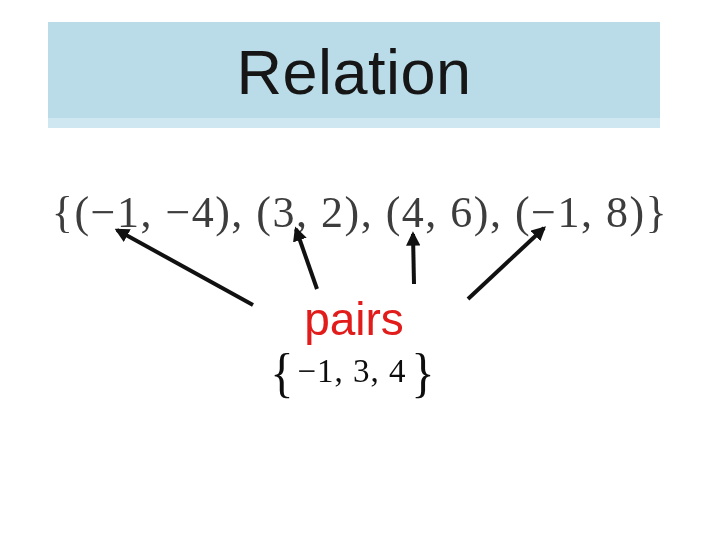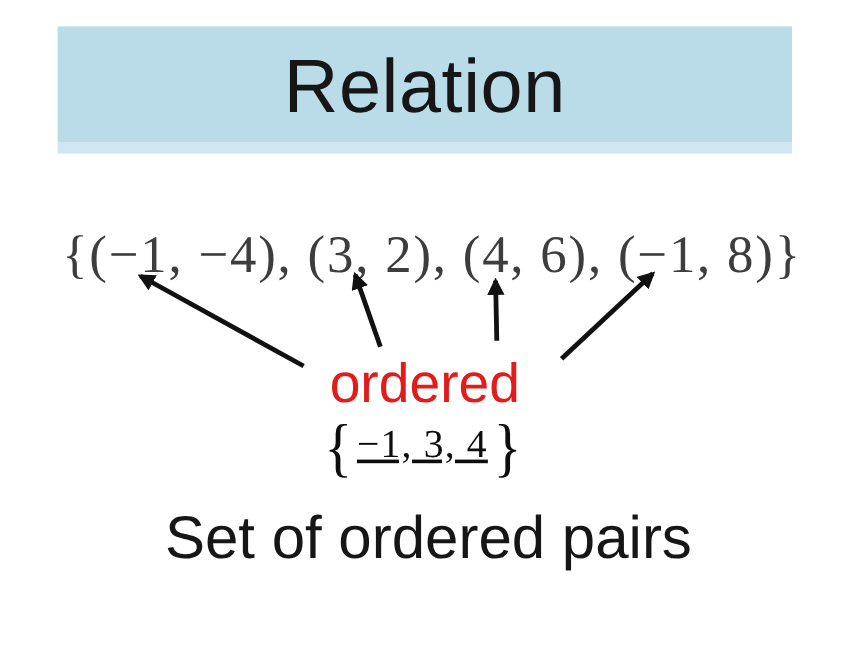--- a/index.html
+++ b/index.html
@@ -76,21 +76,20 @@
   .domain-set .brace {
     font-size: 54px;
     line-height: 1;
     transform: scaleX(0.9);
   }
   .domain-set .set-values {
     font-size: 33px;
     line-height: 1;
     letter-spacing: 1px;
     padding: 0 3px 4px 3px;
-    text-decoration: underline;
   }
 
   .caption {
     position: absolute;
     left: 0; top: 420px; width: 714px;
     text-align: center;
     font-size: 50px;
     line-height: 1.15;
     color: var(--text-color);
   }
@@ -111,23 +110,22 @@
       <marker id="ah" viewBox="0 0 8 8" refX="6.5" refY="4" markerWidth="3.6" markerHeight="3.6" orient="auto">
         <path d="M0,0 L8,4 L0,8 z" fill="#111111"></path>
       </marker>
     </defs>
   <line x1="253" y1="305" x2="117" y2="230" marker-end="url(#ah)"></line>
       <line x1="317" y1="289" x2="296" y2="229" marker-end="url(#ah)"></line>
       <line x1="414" y1="284" x2="413" y2="234" marker-end="url(#ah)"></line>
       <line x1="468" y1="299" x2="544" y2="228" marker-end="url(#ah)"></line>
     </svg>
 
-  <div class="domain-label">ordered</div>
+  <div class="domain-label">pairs</div>
 
   <div class="domain-set">
     <span class="brace">{</span>
     <span class="set-values">−1, 3, 4</span>
     <span class="brace">}</span>
   </div>
 
-  <div class="caption">Set of ordered pairs</div>
 
 </div>
 
 </body></html>

